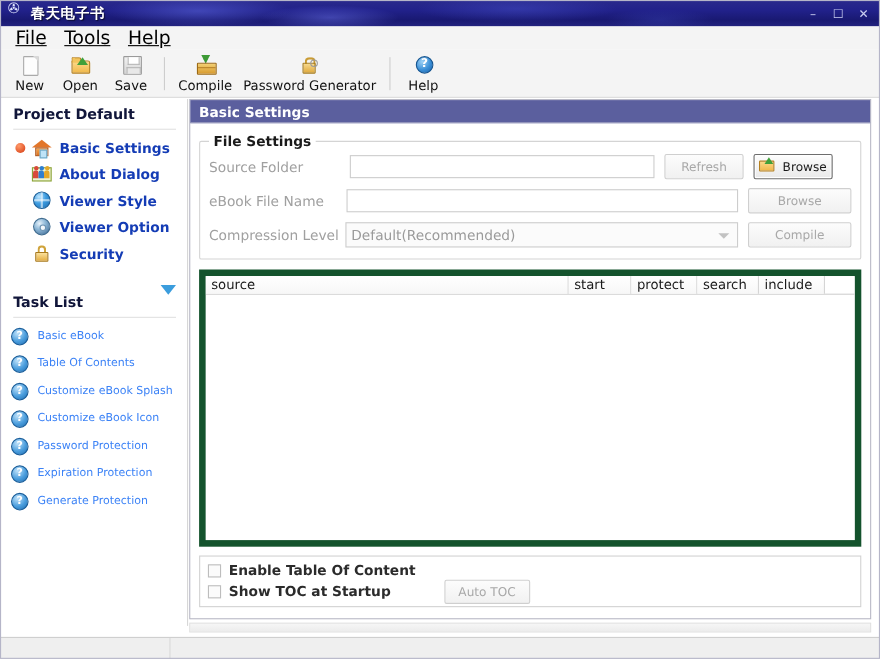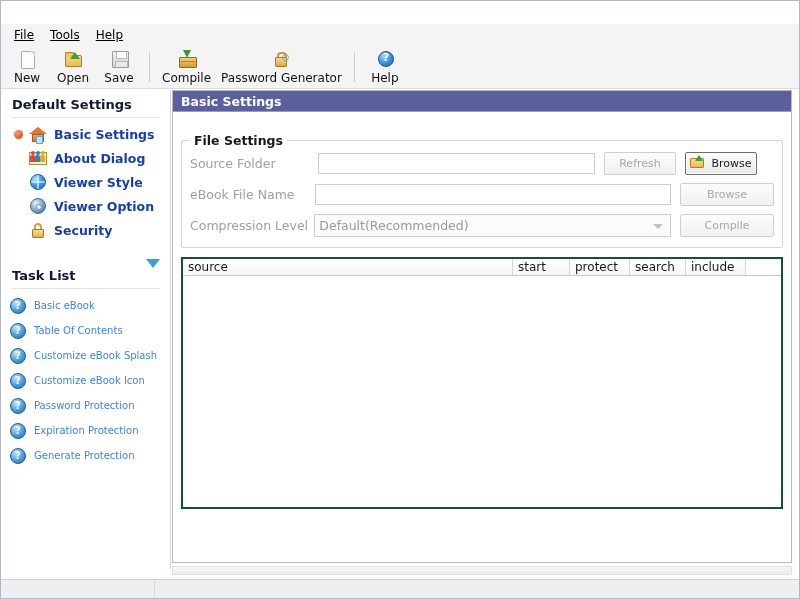--- a/index.html
+++ b/index.html
@@ -81,21 +81,21 @@
     position: absolute;
     left: 0; top: 24px;
     width: 800px; height: 21px;
     background: #f4f4f4;
     display: flex;
     align-items: center;
     padding-left: 6px;
     box-sizing: border-box;
   }
   .menu-item {
-    font-size: 12px;
+    font-size: 17px;
     color: #000;
     padding: 2px 8px;
     cursor: default;
     white-space: nowrap;
   }
   .menu-item .u { text-decoration: underline; }
 
   
   .toolbar {
     position: absolute;
@@ -349,21 +349,20 @@
     font-size: 12.5px;
     font-weight: bold;
     display: flex;
     align-items: center;
     padding-left: 8px;
     border-bottom: 1px solid #9a9cbe;
     box-sizing: border-box;
   }
   .main-body {
     padding: 6px 8px 0 8px;
-    margin-top: 12px;
   }
 
   
   .group {
     position: relative;
     border: 1px solid #d4d4d4;
     border-radius: 2px;
     margin-top: 10px;
     padding: 10px 8px 8px 8px;
     box-sizing: border-box;
@@ -454,21 +453,21 @@
   }
   .btn .bico .arw {
     position:absolute; left:5px; top:-1px; width:0;height:0;
     border-left:4px solid transparent; border-right:4px solid transparent; border-bottom:6px solid #41a03a;
   }
   .gap-l { margin-left: 9px; }
 
   
   .listview {
     margin-top: 9px;
-    border: 2px solid #14532d;
+    border: 6px solid #14532d;
     background: #ffffff;
     height: 252px;
     box-sizing: border-box;
     overflow: hidden;
   }
   .lv-head {
     display: flex;
     height: 17px;
     background: #ffffff;
     border-bottom: 1px solid #c9c9c9;
@@ -547,20 +546,29 @@
     border:1px solid #b5b5c8;
     box-sizing:border-box;
     pointer-events:none;
   }
 </style>
 </head>
 <body>
 
 <div id="app">
 
+  <div class="titlebar">
+    <div class="title-ico"></div>
+    <div class="title-text">春天电子书</div>
+    <div class="title-btns">
+      <div class="tbtn">–</div>
+      <div class="tbtn">☐</div>
+      <div class="tbtn">✕</div>
+    </div>
+  </div>
 
   <div class="menubar">
     <div class="menu-item"><span class="u">File</span></div>
     <div class="menu-item"><span class="u">Tools</span></div>
     <div class="menu-item"><span class="u">Help</span></div>
   </div>
 
   <div class="toolbar">
 
     <div class="tool">
@@ -621,21 +629,21 @@
       <div class="ticon">
           <div class="ic-help"></div>
         </div>
       <div class="tlabel">Help</div>
     </div>
 
   </div>
 
   <div class="sidebar">
 
-    <div class="side-head">Default Settings</div>
+    <div class="side-head">Project Default</div>
     <div class="side-rule"></div>
 
     <div class="proj-item">
       <div class="bullet"></div>
       <div class="p-ico ic-home">
           <div class="roof"></div>
           <div class="walls"></div>
           <div class="door"></div>
         </div>
       <div class="proj-label">Basic Settings</div>
@@ -763,20 +771,33 @@
         <div class="lv-head">
           <div class="lv-col" style="width:330px;">source</div>
           <div class="lv-col" style="width:57px;">start</div>
           <div class="lv-col" style="width:60px;">protect</div>
           <div class="lv-col" style="width:56px;">search</div>
           <div class="lv-col" style="width:60px;">include</div>
         </div>
         <div class="lv-body"></div>
       </div>
 
+      <div class="tocbox">
+        <div class="chk-col">
+          <div class="chk-row">
+            <span class="chk"></span>
+            <span class="chk-label">Enable Table Of Content</span>
+          </div>
+          <div class="chk-row">
+            <span class="chk"></span>
+            <span class="chk-label">Show TOC at Startup</span>
+          </div>
+        </div>
+        <div class="btn autotoc">Auto TOC</div>
+      </div>
 
     </div>
   </div>
 
   <div class="hscroll"></div>
 
   <div class="statusbar">
     <div class="status-cell-1"></div>
     <div class="status-cell-2"></div>
   </div>

